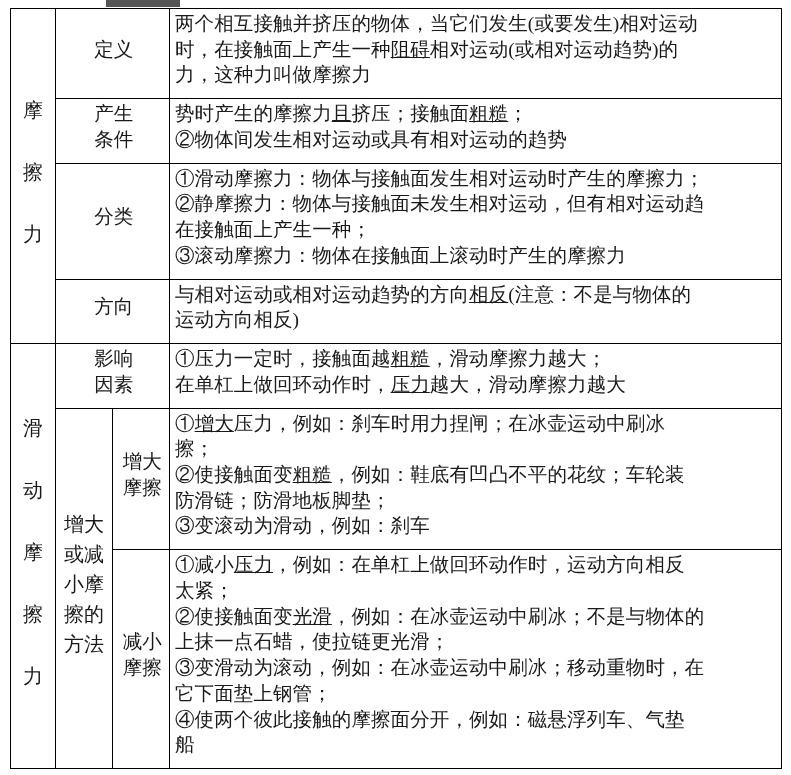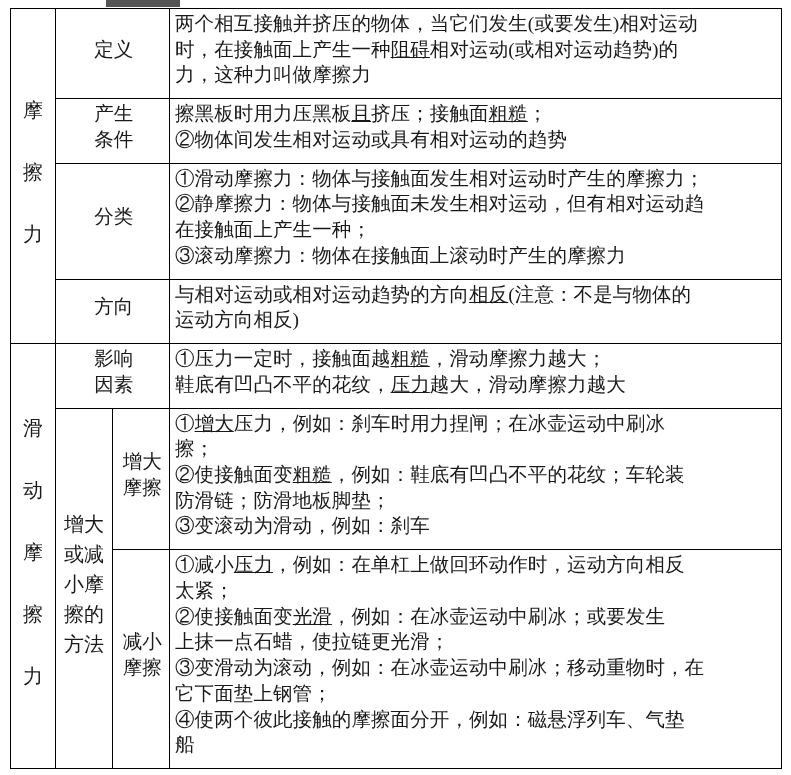--- a/index.html
+++ b/index.html
@@ -133,21 +133,21 @@
           <p><span>力，这种力叫做摩擦力</span></p>
         </td>
       </tr>
 
       <tr>
         <td class="mid-label" colspan="2">
           <span class="ml">产生</span><br>
           <span class="ml">条件</span>
         </td>
         <td class="content">
-          <p><span>擦黑板时用力压黑板</span><u class="ul">且</u><span>挤压；接触面</span><u class="ul">粗糙</u><span>；</span></p>
+          <p><span>势时产生的摩擦力</span><u class="ul">且</u><span>挤压；接触面</span><u class="ul">粗糙</u><span>；</span></p>
           <p><span>②物体间发生相对运动或具有相对运动的趋势</span></p>
         </td>
       </tr>
 
       <tr>
         <td class="mid-label" colspan="2">
           <span class="ml">分类</span>
         </td>
         <td class="content">
           <p><span>①滑动摩擦力：物体与接触面发生相对运动时产生的摩擦力；</span></p>
@@ -174,21 +174,21 @@
           <span class="vtext">摩</span>
           <span class="vtext">擦</span>
           <span class="vtext">力</span>
         </td>
         <td class="mid-label" colspan="2">
           <span class="ml">影响</span><br>
           <span class="ml">因素</span>
         </td>
         <td class="content">
           <p><span>①压力一定时，接触面越</span><u class="ul">粗糙</u><span>，滑动摩擦力越大；</span></p>
-          <p><span>鞋底有凹凸不平的花纹，</span><u class="ul">压力</u><span>越大，滑动摩擦力越大</span></p>
+          <p><span>在单杠上做回环动作时，</span><u class="ul">压力</u><span>越大，滑动摩擦力越大</span></p>
         </td>
       </tr>
 
       <tr>
         <td class="vlabel two-per-line" rowspan="2">
           <span class="vtext">增大</span>
           <span class="vtext">或减</span>
           <span class="vtext">小摩</span>
           <span class="vtext">擦的</span>
           <span class="vtext">方法</span>
@@ -207,21 +207,21 @@
       </tr>
 
       <tr>
         <td class="mid-label">
           <span class="ml">减小</span><br>
           <span class="ml">摩擦</span>
         </td>
         <td class="content">
           <p><span>①减小</span><u class="ul">压力</u><span>，例如：在单杠上做回环动作时，运动方向相反</span></p>
           <p><span>太紧；</span></p>
-          <p><span>②使接触面变</span><u class="ul">光滑</u><span>，例如：在冰壶运动中刷冰；或要发生</span></p>
+          <p><span>②使接触面变</span><u class="ul">光滑</u><span>，例如：在冰壶运动中刷冰；不是与物体的</span></p>
           <p><span>上抹一点石蜡，使拉链更光滑；</span></p>
           <p><span>③变滑动为滚动，例如：在冰壶运动中刷冰；移动重物时，在</span></p>
           <p><span>它下面垫上钢管；</span></p>
           <p><span>④使两个彼此接触的摩擦面分开，例如：磁悬浮列车、气垫</span></p>
           <p><span>船</span></p>
         </td>
       </tr>
 
     </tbody>
   </table>

